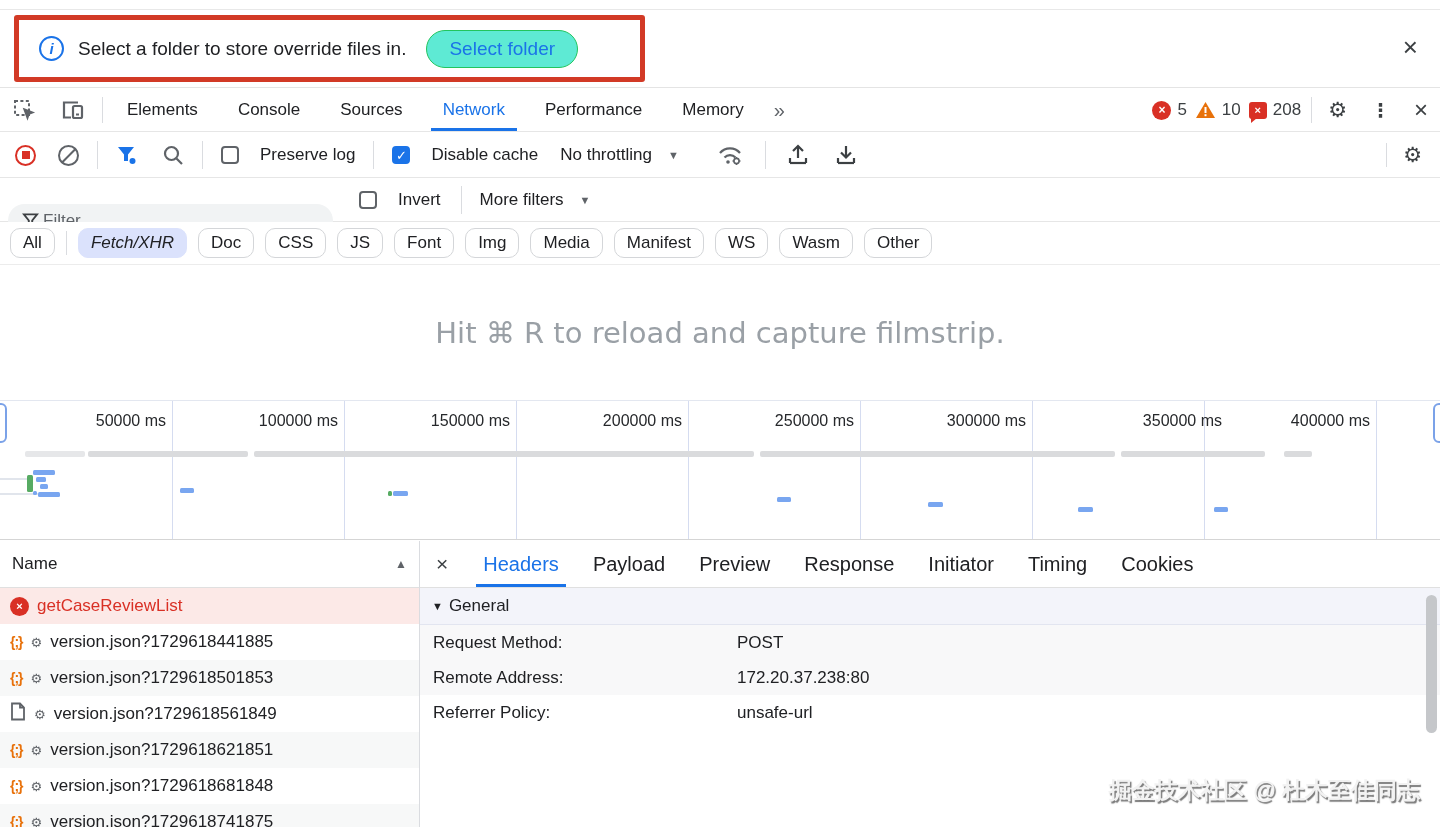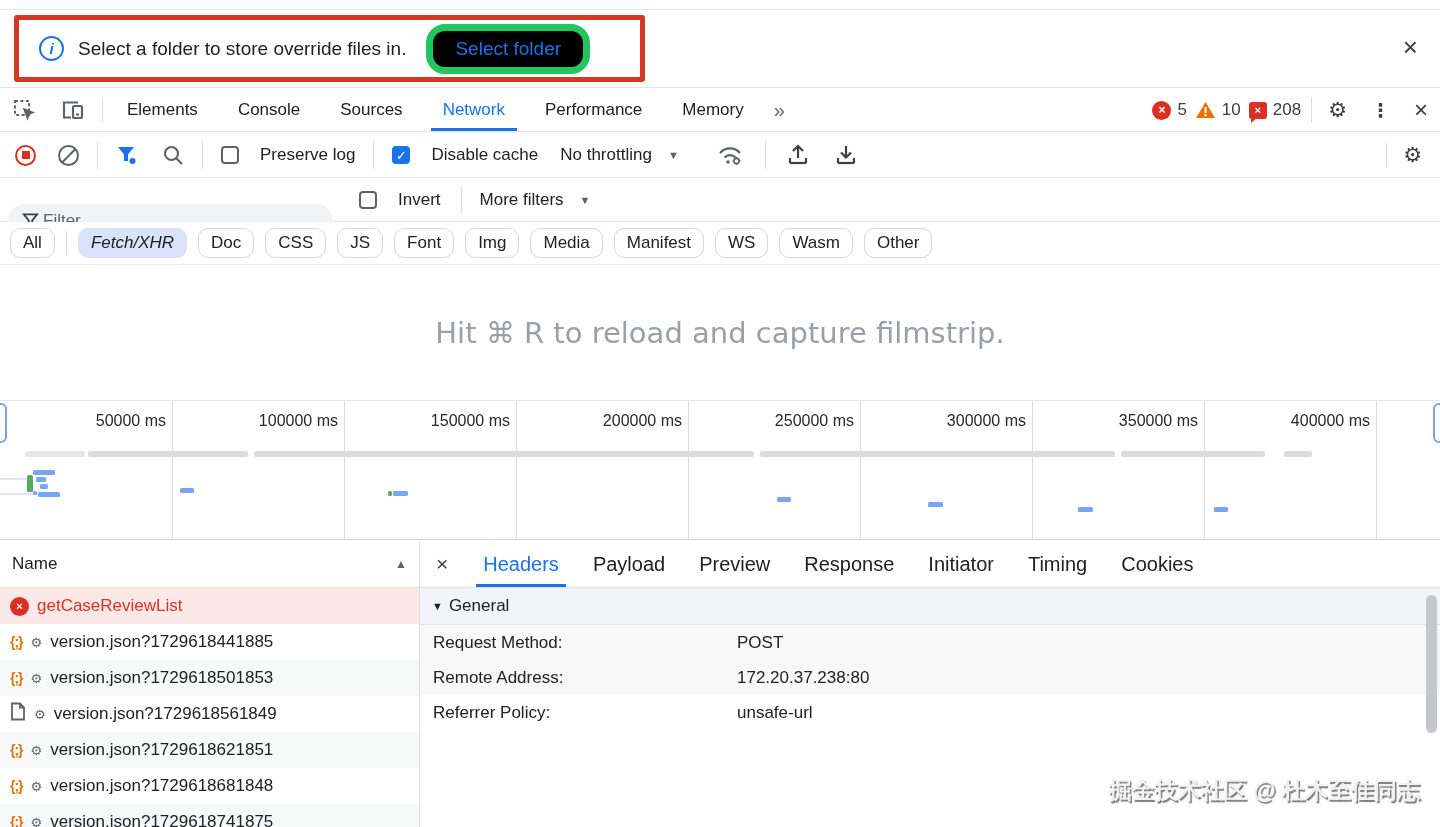--- a/index.html
+++ b/index.html
@@ -7,22 +7,22 @@
     font-family:"Liberation Sans","DejaVu Sans",sans-serif; color:#202124; }
   .band { position:absolute; left:0; right:0; background:#fff; }
 
   
   #infobar { top:9px; height:79px; border-top:1px solid #e8e8e8; border-bottom:1px solid #e4e4e4; }
   .red-annot { position:absolute; left:14px; top:5px; width:631px; height:67px;
     border:5px solid #d23a26; border-radius:3px; display:flex; align-items:center; gap:14px; padding:0 12px 0 20px; }
   .info-icon { width:25px; height:25px; border:2px solid #1a73e8; border-radius:50%; color:#1a73e8;
     font-size:15px; font-weight:bold; display:flex; align-items:center; justify-content:center; font-style:italic; flex:0 0 auto;}
   .infobar-msg { font-size:19px; color:#202124; }
-  .select-folder-btn { margin-left:6px; font-size:19px; color:#1a73e8; background:#000000;
-    border:7px solid #22c55e; border-radius:19px; padding:7px 22px; cursor:pointer; }
+  .select-folder-btn { margin-left:6px; font-size:19px; color:#1a73e8; background:#5eead4;
+    border:1px solid #22c55e; border-radius:19px; padding:7px 22px; cursor:pointer; }
   .infobar-close { position:absolute; right:22px; top:24px; font-size:26px; color:#3c4043; cursor:pointer; line-height:1; }
 
   
   #main-toolbar { top:89px; height:43px; border-bottom:1px solid #e6e6e6; display:flex; align-items:stretch; }
   .tb-icon { display:flex; align-items:center; justify-content:center; padding:0 12px; cursor:pointer; color:#5f6368; }
   .vdiv { width:1px; background:#dadce0; margin:8px 4px; }
   .main-tab { display:flex; align-items:center; padding:0 20px; font-size:17px; color:#202124; cursor:pointer; position:relative; }
   .main-tab.active { color:#1a73e8; }
   .main-tab.active::after { content:""; position:absolute; left:8px; right:8px; bottom:0; height:3px; background:#1a73e8; }
   .more-tabs { font-size:20px; color:#5f6368; display:flex; align-items:center; padding:0 10px; cursor:pointer; letter-spacing:-2px; }
@@ -300,21 +300,21 @@
   <div class="gridline" style="left:1032px"></div>
   <div class="gridline" style="left:1204px"></div>
   <div class="gridline" style="left:1376px"></div>
 
   <span class="tick" style="left:16px">50000 ms</span>
   <span class="tick" style="left:188px">100000 ms</span>
   <span class="tick" style="left:360px">150000 ms</span>
   <span class="tick" style="left:532px">200000 ms</span>
   <span class="tick" style="left:704px">250000 ms</span>
   <span class="tick" style="left:876px">300000 ms</span>
-  <span class="tick" style="left:1048px">350000 ms</span>
+  <span class="tick" style="left:1072px">350000 ms</span>
   <span class="tick" style="left:1220px">400000 ms</span>
 
   <div class="tl-handle" style="left:-8px"></div>
   <div class="tl-handle" style="left:1433px"></div>
 
   <div class="gray-seg" style="left:25px; top:50px; width:60px;  background:#e6e7e9;"></div>
   <div class="gray-seg" style="left:88px; top:50px; width:160px; background:#dadbdd;"></div>
   <div class="gray-seg" style="left:254px; top:50px; width:500px; background:#dadbdd;"></div>
   <div class="gray-seg" style="left:760px; top:50px; width:355px; background:#dadbdd;"></div>
   <div class="gray-seg" style="left:1121px; top:50px; width:144px; background:#dadbdd;"></div>

